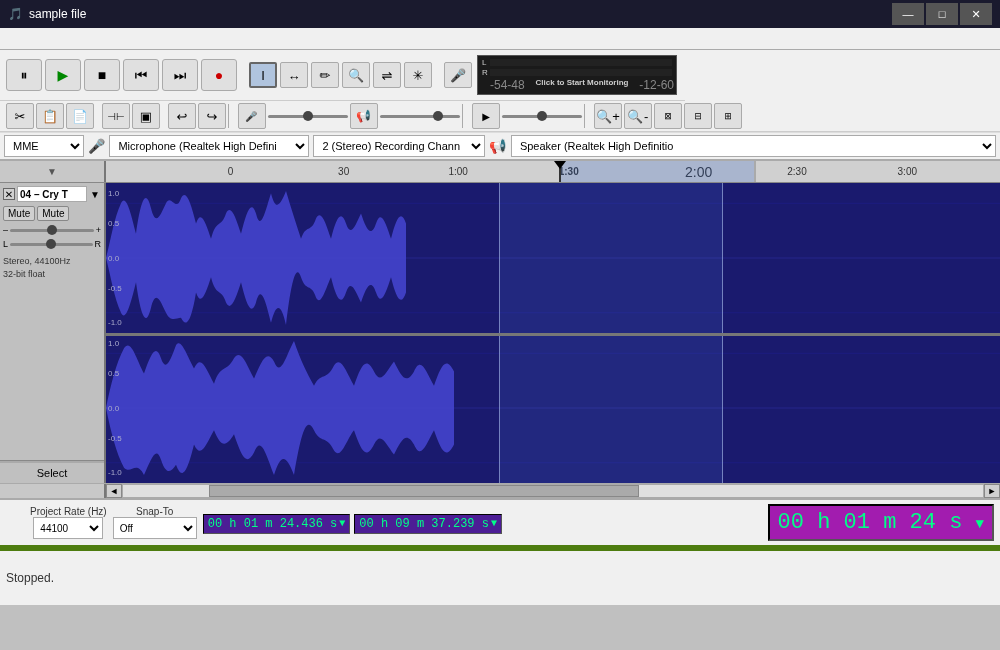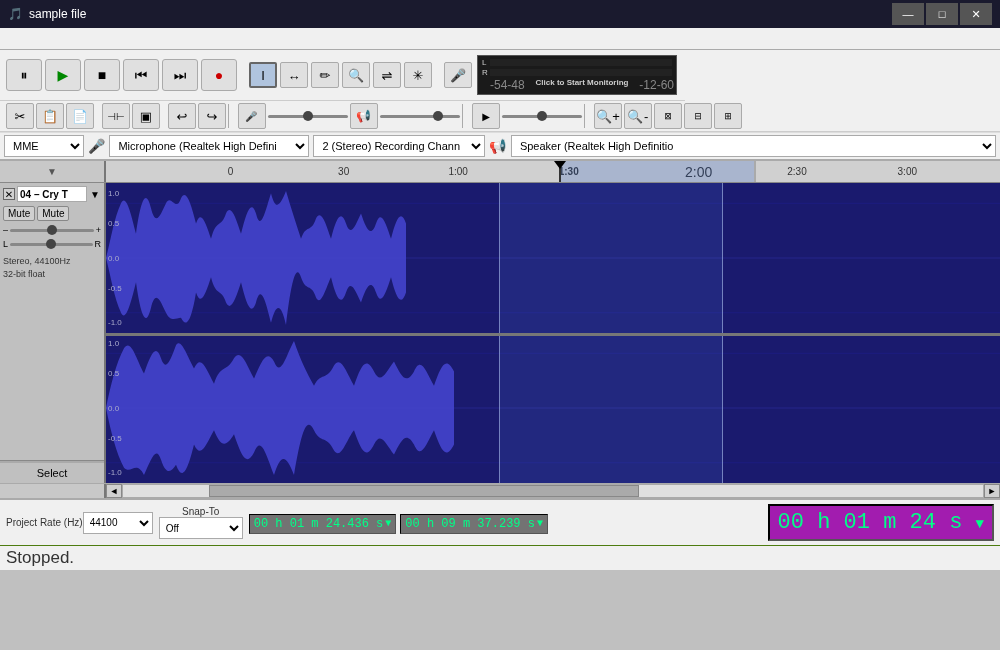--- a/index.html
+++ b/index.html
@@ -41,24 +41,24 @@
     .pan-slider { flex: 1; height: 4px; }
     .track-info { font-size: 9px; color: #333; margin-top: 4px; line-height: 1.4; }
 
     
     #bottom-bar { background: #f0f0f0; border-top: 2px solid #aaa; display: flex; flex-direction: column; }
     #scrollbar-row { height: 16px; background: #d0d0d0; border-bottom: 1px solid #aaa; display: flex; align-items: center; }
     #status-controls-row { display: flex; align-items: center; padding: 3px 6px; gap: 6px; flex: 1; }
     .label-sm { font-size: 10px; color: #333; }
     .ctrl-select { height: 22px; border: 1px solid #aaa; background: white; font-size: 10px; padding: 0 2px; cursor: pointer; }
     #sel-range-select { min-width: 160px; }
-    .time-field { background: #737373; color: #00ff88; font-family: 'Courier New', monospace; font-size: 12px; padding: 2px 4px; border: 1px inset #555; min-width: 110px; text-align: center; display: flex; align-items: center; gap: 2px; }
+    .time-field { background: #4c1d95; color: #00ff88; font-family: 'Courier New', monospace; font-size: 12px; padding: 2px 4px; border: 1px inset #555; min-width: 110px; text-align: center; display: flex; align-items: center; gap: 2px; }
     .time-field-arrow { color: #00ff88; font-size: 10px; cursor: pointer; }
     #big-time { background: #a21caf; color: #00ff88; font-family: 'Courier New', monospace; font-size: 22px; padding: 4px 8px; border: 2px inset #555; min-width: 200px; text-align: center; }
-    #status-bar { padding: 2px 6px; font-size: 17px; color: #333; background: #f0f0f0; border-top: 1px solid #4d7c0f; }
+    #status-bar { padding: 20px 6px; font-size: 12px; color: #333; background: #f0f0f0; border-top: 6px solid #4d7c0f; }
 
     
     .scroll-arrow { width: 16px; height: 14px; background: #d0d0d0; border: 1px solid #888; display: flex; align-items: center; justify-content: center; font-size: 9px; cursor: pointer; }
     #row1 { display: flex; align-items: center; gap: 0; }
     #row2 { display: flex; align-items: center; }
 
     
     #meters-container { flex: 1; background: #1a1a1a; margin: 2px; border: 1px solid #555; display: flex; flex-direction: column; justify-content: space-around; padding: 1px; min-width: 0; }
     .meter-lr { font-size: 8px; color: #ccc; width: 8px; }
     .meter-bar { flex: 1; height: 8px; background: #222; position: relative; }
@@ -298,21 +298,21 @@
   <div class="scroll-arrow">◄</div>
   <div style="flex:1; height:14px; background:#e0e0e0; border:1px solid #aaa; position:relative; cursor:pointer;">
     <div style="position:absolute; left:10%; width:50%; height:100%; background:#aaa; border:1px solid #888; cursor:grab;"></div>
   </div>
   <div class="scroll-arrow">►</div>
 </div>
 
 <div id="bottom-bar" style="background:#f0f0f0; border-top:1px solid #aaa; flex-shrink:0;">
   <div id="status-controls-row" style="display:flex; align-items:center; padding:4px 6px; gap:6px;">
 
-    <div style="display:flex; flex-direction:row; align-items:center;">
+    <div style="display:flex; flex-direction:column; align-items:center;margin-left:24px;">
       <span class="label-sm">Project Rate (Hz)</span>
       <select class="ctrl-select" style="width:70px;">
         <option>44100</option>
       </select>
     </div>
 
     <div style="display:flex; flex-direction:column; align-items:center;">
       <span class="label-sm">Snap-To</span>
       <select class="ctrl-select" style="width:84px;">
         <option>Off</option>

